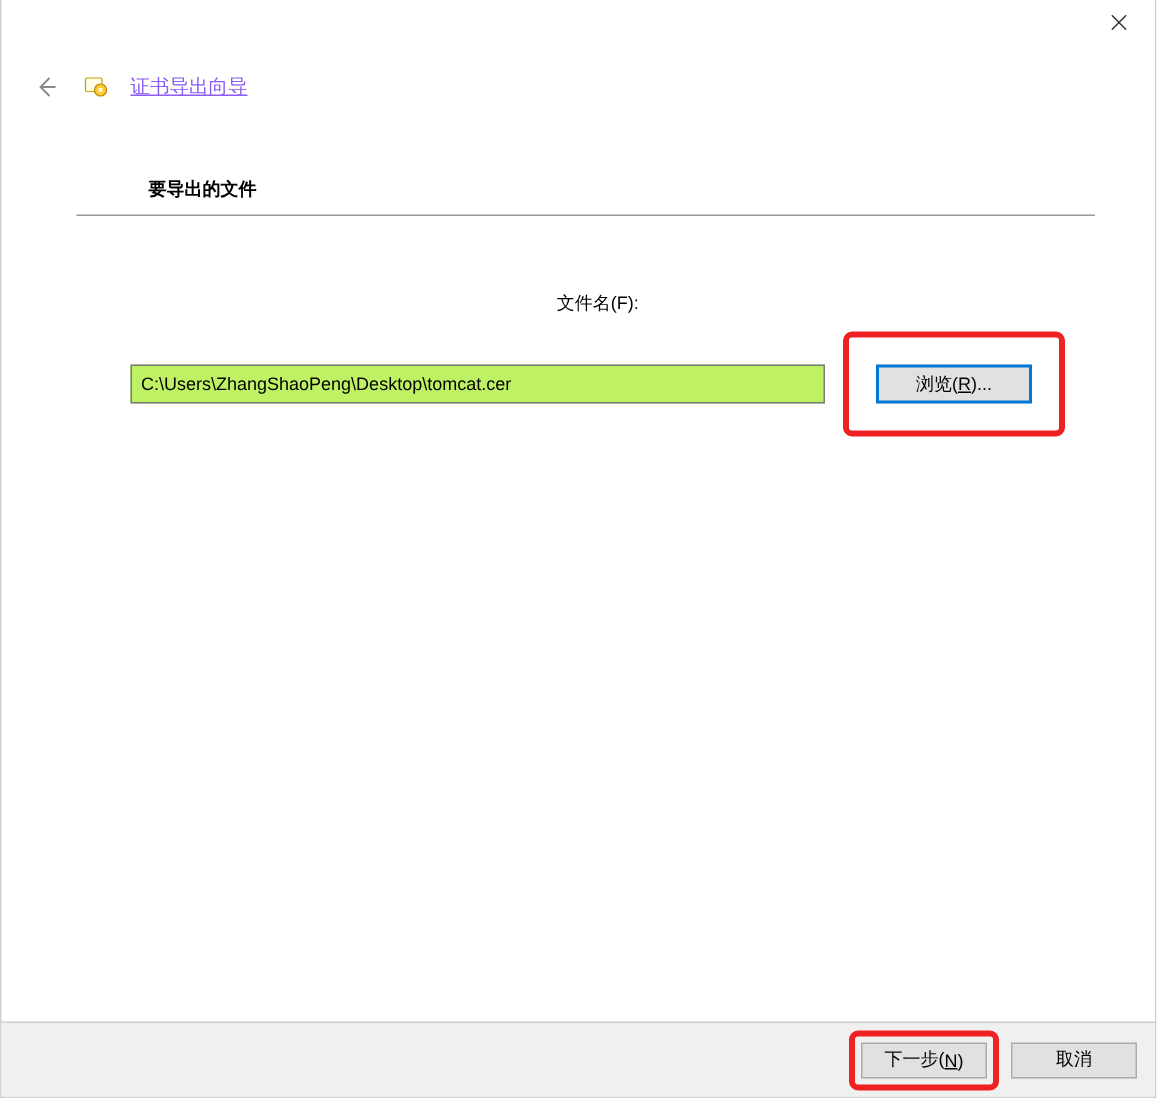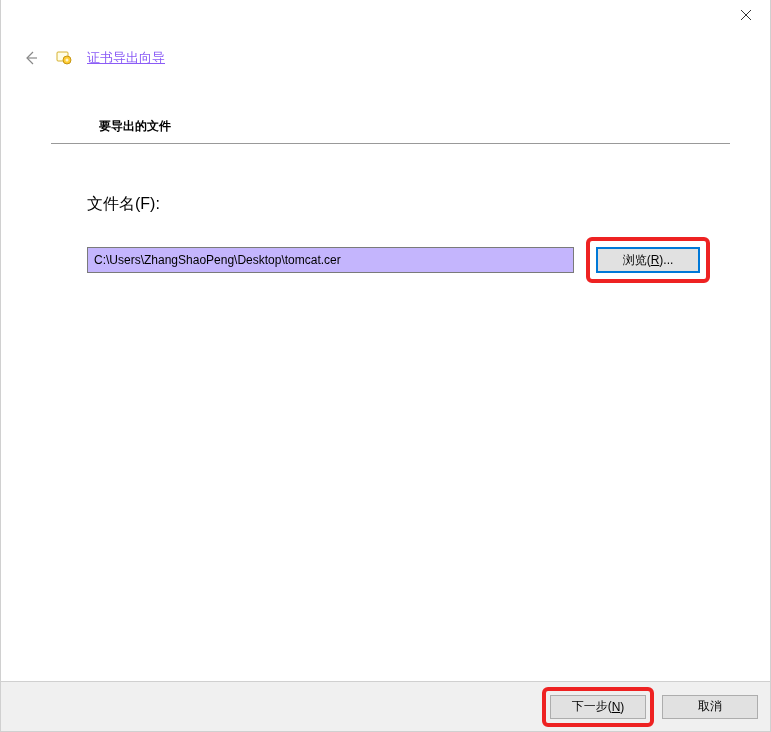--- a/index.html
+++ b/index.html
@@ -98,43 +98,44 @@
     .hr-line {
       border: none;
       border-top: 1px solid #999;
       margin: 0 0 50px 0;
     }
     .field-block {
       padding-left: 36px;
       padding-right: 20px;
     }
     .field-label {
-      font-size: 16px;
-      color: #000;
-      margin-bottom: 22px;
+      font-size: 12px;
+      color: #000;
+      margin-bottom: 10px;
       display: block;
+      text-align: center;
     }
     .field-row {
       display: flex;
       align-items: center;
       gap: 12px;
     }
     .file-input {
       flex: 1;
       height: 26px;
       border: 1px solid #7a7a7a;
       padding: 3px 6px;
       font-size: 12px;
       font-family: "Segoe UI", Tahoma, sans-serif;
-      background: #c4b5fd;
+      background: #bef264;
       outline: none;
     }
     .browse-wrap {
       position: relative;
-      padding: 6px;
+      padding: 18px;
       border: 4px solid #ee2222;
       border-radius: 6px;
       display: inline-block;
     }
     .browse-btn {
       width: 104px;
       height: 26px;
       background: #e1e1e1;
       border: 2px solid #0078d7;
       font-size: 12px;
@@ -163,21 +164,21 @@
       background: #f0f0f0;
     }
     .next-wrap {
       position: relative;
       padding: 4px;
       border: 4px solid #ee2222;
       border-radius: 6px;
       display: inline-block;
     }
     .footer-btn {
-      width: 96px;
+      width: 84px;
       height: 24px;
       background: #e1e1e1;
       border: 1px solid #adadad;
       font-size: 12px;
       font-family: "Microsoft YaHei", sans-serif;
       cursor: pointer;
       display: flex;
       align-items: center;
       justify-content: center;
       color: #000;

